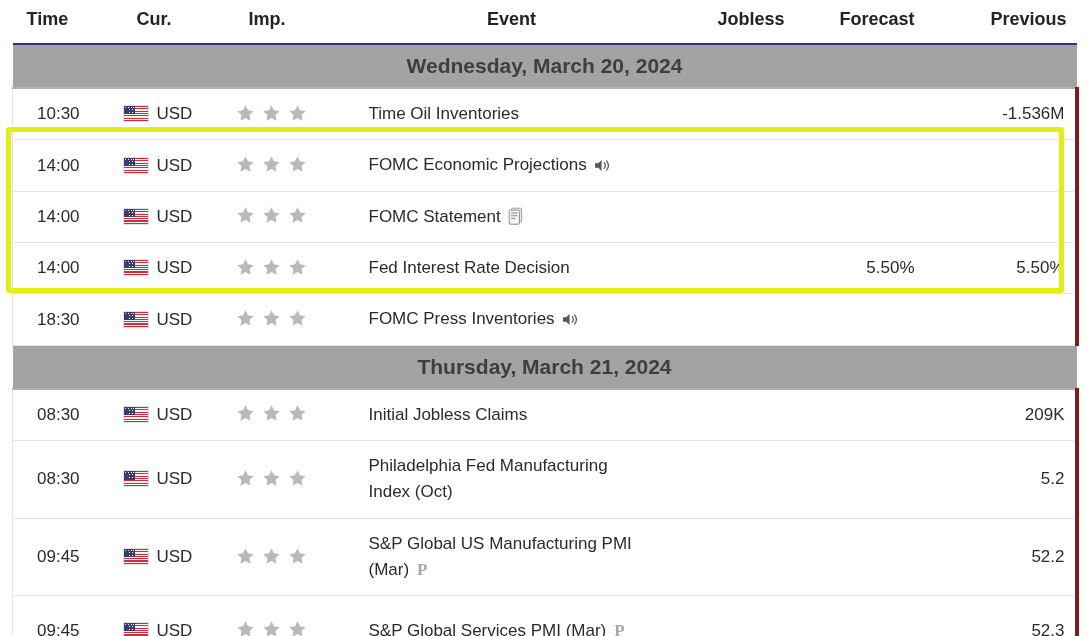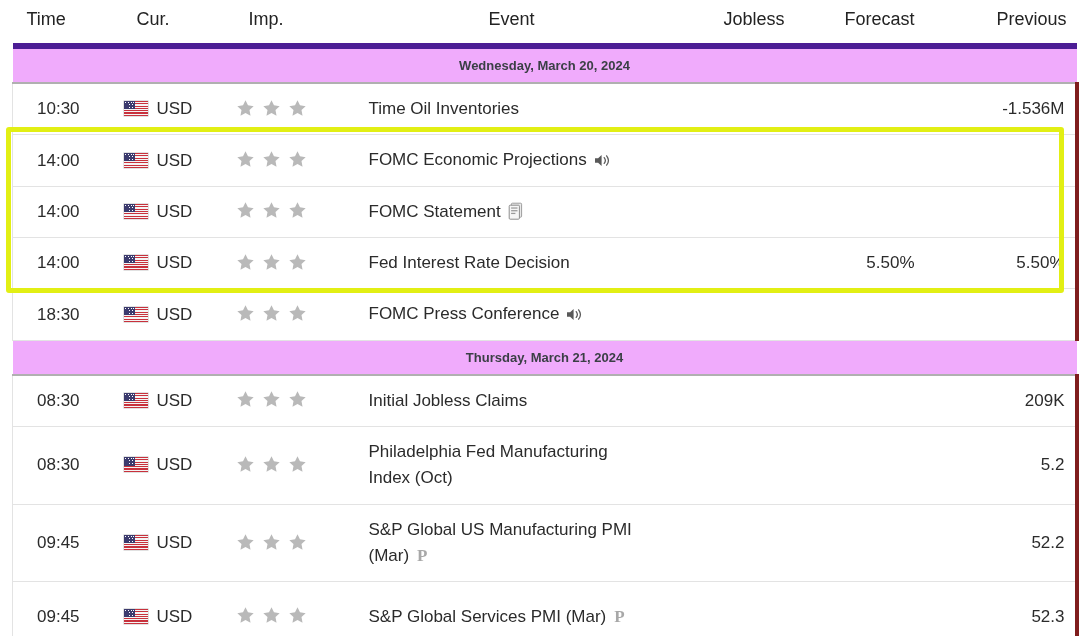--- a/index.html
+++ b/index.html
@@ -29,36 +29,36 @@
   col.c-cur      { width: 112px; }
   col.c-imp      { width: 130px; }
   col.c-event    { width: 290px; }
   col.c-actual   { width: 140px; }
   col.c-forecast { width: 130px; }
   col.c-previous { width: 152px; }
 
   
   thead th {
     font-size: 18px;
-    font-weight: normal;
+    font-weight: bold;
     color: #232323;
     padding: 9px 0 13px 0;
     background: #ffffff;
-    border-bottom: 6px solid #4c1d95;
+    border-bottom: 2px solid #4c1d95;
     white-space: nowrap;
   }
   th.h-left  { text-align: left; padding-left: 14px; }
   th.h-right { text-align: right; padding-right: 10px; }
   th.h-event { text-align: center; padding-left: 4px; }
 
   
   tr.date-row td {
-    background: #f0abfc;
+    background: #a3a3a3;
     text-align: center;
-    font-size: 13px;
+    font-size: 21px;
     font-weight: bold;
     color: #3a3f45;
     padding: 9px 0 9px 0;
     border-bottom: 2px solid #b0b0b0;
     border-top: 1px solid #d8d8d8;
   }
 
   
   tr.ev td {
     border-bottom: 1px solid #e3e3e3;
@@ -288,21 +288,21 @@
         <tr class="ev h48">
           <td class="td-time">18:30</td>
           <td class="td-cur"><span class="flag"><span class="stripes"></span><span class="canton"></span></span><span>USD</span></td>
           <td class="td-imp"><span class="stars"><span class="star"><svg width="19" height="19" viewBox="0 0 20 20">
                   <path fill="#b9b9b9" d="M10 1.2l2.6 5.5 6 .8-4.4 4.2 1.1 6-5.3-2.9-5.3 2.9 1.1-6L1.4 7.5l6-.8z"></path>
                 </svg></span><span class="star"><svg width="19" height="19" viewBox="0 0 20 20">
                   <path fill="#b9b9b9" d="M10 1.2l2.6 5.5 6 .8-4.4 4.2 1.1 6-5.3-2.9-5.3 2.9 1.1-6L1.4 7.5l6-.8z"></path>
                 </svg></span><span class="star"><svg width="19" height="19" viewBox="0 0 20 20">
                   <path fill="#b9b9b9" d="M10 1.2l2.6 5.5 6 .8-4.4 4.2 1.1 6-5.3-2.9-5.3 2.9 1.1-6L1.4 7.5l6-.8z"></path>
                 </svg></span></span></td>
-          <td class="td-event"><span>FOMC Press Conference</span><span class="ev-icon"><svg width="17" height="15" viewBox="0 0 17 15">
+          <td class="td-event"><span>FOMC Press Inventories</span><span class="ev-icon"><svg width="17" height="15" viewBox="0 0 17 15">
                 <path fill="#595959" d="M1 5.2h3.1L7.6 2v11L4.1 9.8H1z"></path>
                 <path fill="none" stroke="#595959" stroke-width="1.25" stroke-linecap="round" d="M10.2 4.6a4.6 4.6 0 010 5.8"></path>
                 <path fill="none" stroke="#595959" stroke-width="1.25" stroke-linecap="round" d="M12.6 2.8a7.6 7.6 0 010 9.4"></path>
               </svg></span></td>
           <td class="td-actual"></td>
           <td class="td-forecast"></td>
           <td class="td-previous"></td>
         </tr>
         <tr class="date-row">
           <td colspan="7">Thursday, March 21, 2024</td>

